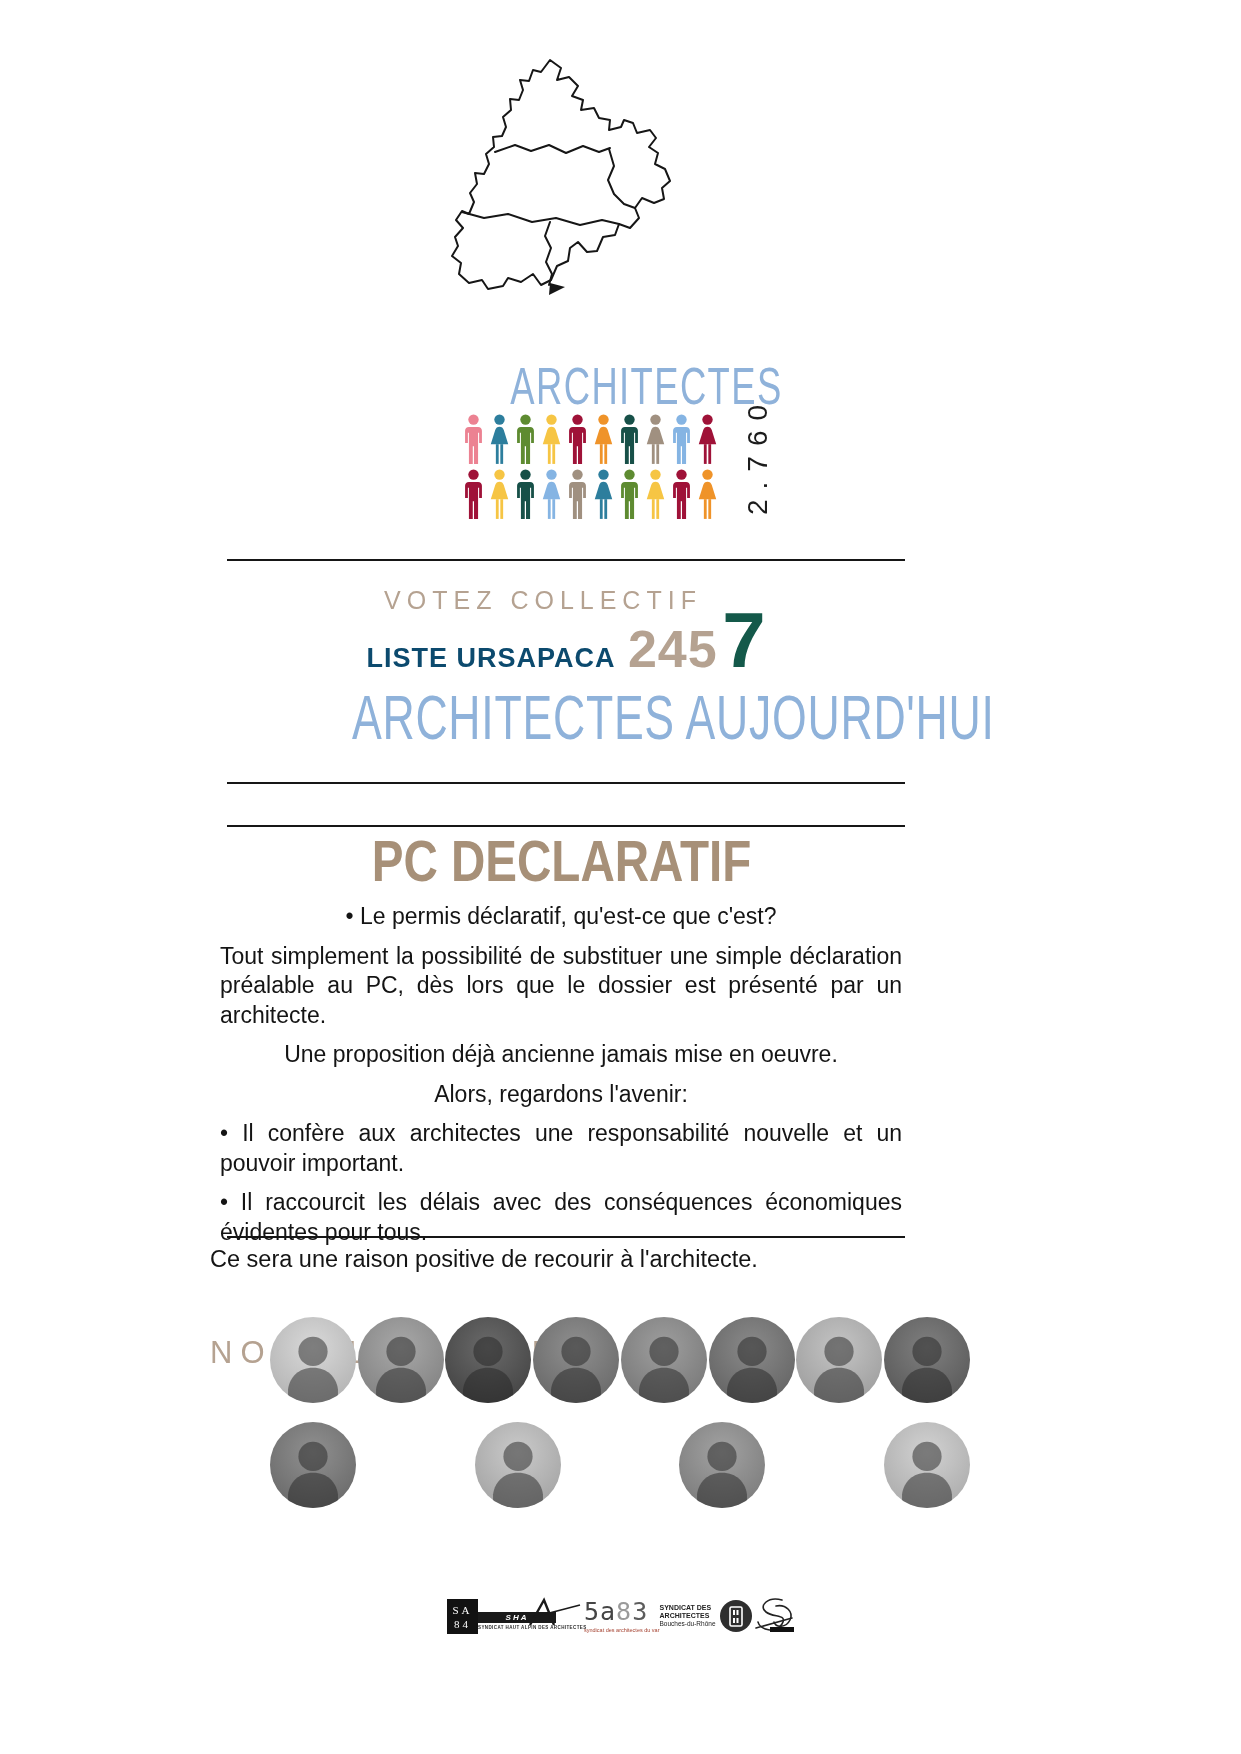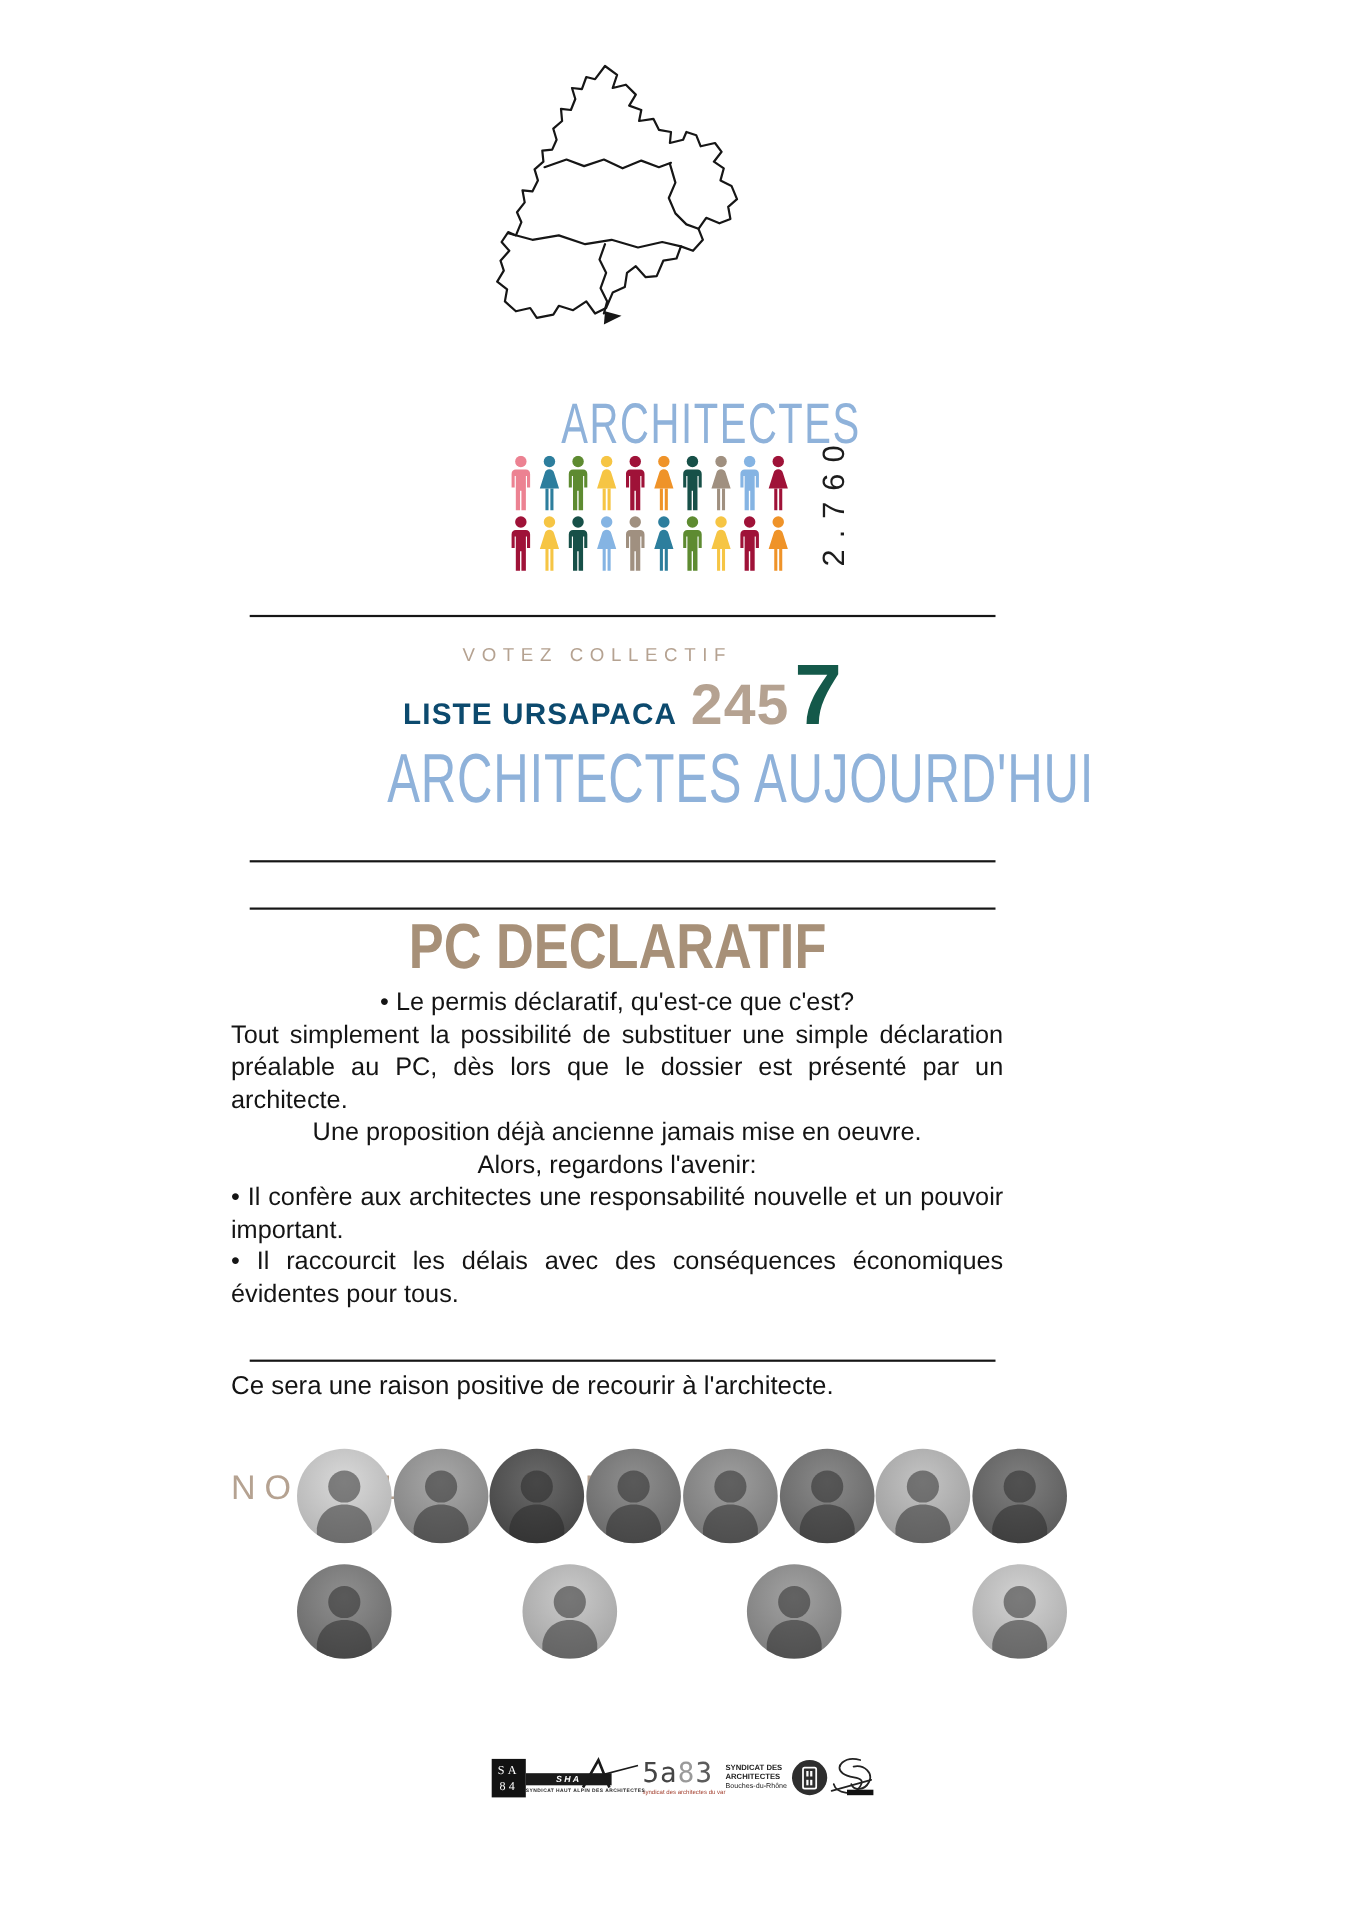--- a/index.html
+++ b/index.html
@@ -19,33 +19,33 @@
   .brand-count{position:absolute;left:740px;top:358px;width:157px;height:36px;
                transform-origin:0 0;transform:rotate(-90deg) translateX(-157px);
                font-size:28px;letter-spacing:10px;color:#1c1c1c;line-height:36px;white-space:nowrap;}
 
   
   .rule{position:absolute;left:227px;width:678px;border-top:2px solid #161616;height:0;}
   .rule1{top:559px;} .rule2{top:782px;} .rule3{top:825px;} .rule4{top:1236px;}
 
   
   .campaign{position:absolute;left:227px;top:586px;width:678px;text-align:center;}
-  .votez{font-size:17px;letter-spacing:6px;color:#b5a291;padding-right:46px;white-space:nowrap;}
+  .votez{font-size:25px;letter-spacing:6px;color:#b5a291;padding-right:46px;white-space:nowrap;}
   .liste-row{margin-top:-14px;line-height:1;white-space:nowrap;}
   .liste-row .liste{font-weight:bold;font-size:27px;color:#0c4a6e;letter-spacing:1px;vertical-align:baseline;}
   .liste-row .yr{font-weight:bold;font-size:52px;color:#b5a291;letter-spacing:1px;vertical-align:baseline;margin-left:8px;}
   .liste-row .yr-big{font-weight:bold;font-size:78px;color:#14594a;vertical-align:baseline;}
   .main-title{margin-top:3px;font-size:62px;line-height:72px;color:#8fb2da;white-space:nowrap;}
   .main-title span{display:inline-block;transform:scale(.72,1.02);transform-origin:center;letter-spacing:1px;}
 
   
   .article{position:absolute;left:210px;top:830px;width:702px;}
   .article h1{margin:0 0 4px 0;font-size:58px;line-height:62px;color:#a79078;text-align:center;font-weight:bold;}
   .article h1 span{display:inline-block;transform:scale(.82,1);transform-origin:center;white-space:nowrap;}
-  .article p{margin:0;font-size:23px;line-height:29.5px;color:#141414;}
+  .article p{margin:10px;font-size:23px;line-height:29.5px;color:#141414;}
   .article p.center{text-align:center;}
   .article p.just{text-align:justify;text-align-last:left;}
   .conclusion{position:absolute;left:210px;top:1246px;width:702px;margin:0;
               font-size:23.5px;color:#141414;}
   .defend{position:absolute;left:210px;top:1335px;width:702px;text-align:left;
           font-size:31px;letter-spacing:8px;color:#b5a291;white-space:nowrap;}
 
   
   .photo-grid{position:absolute;left:270px;top:1317px;width:700px;display:flex;flex-wrap:wrap;
               justify-content:space-between;row-gap:19px;}

